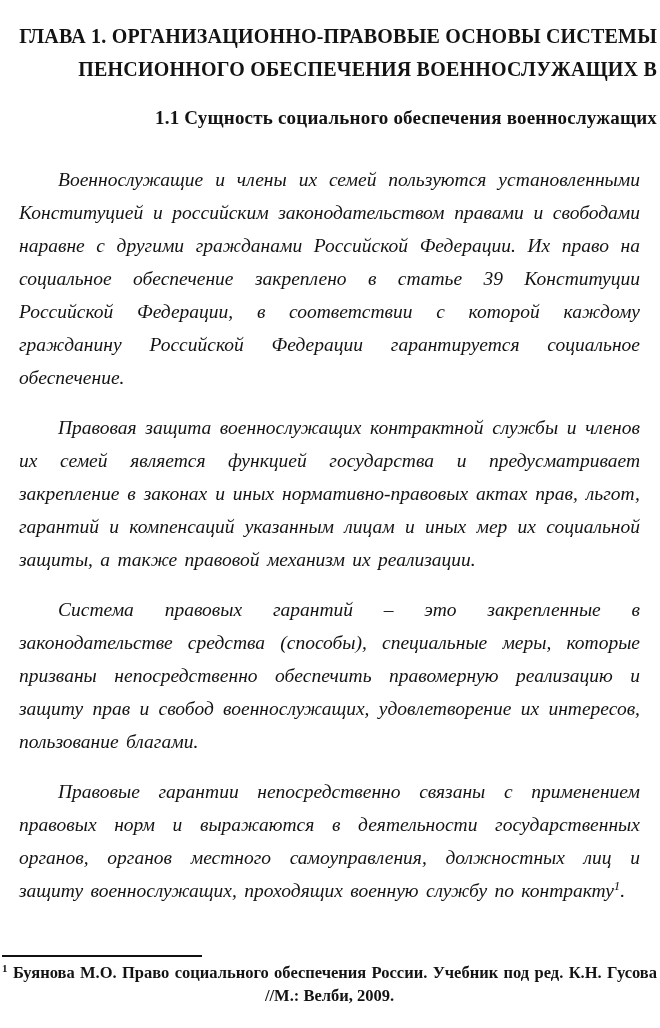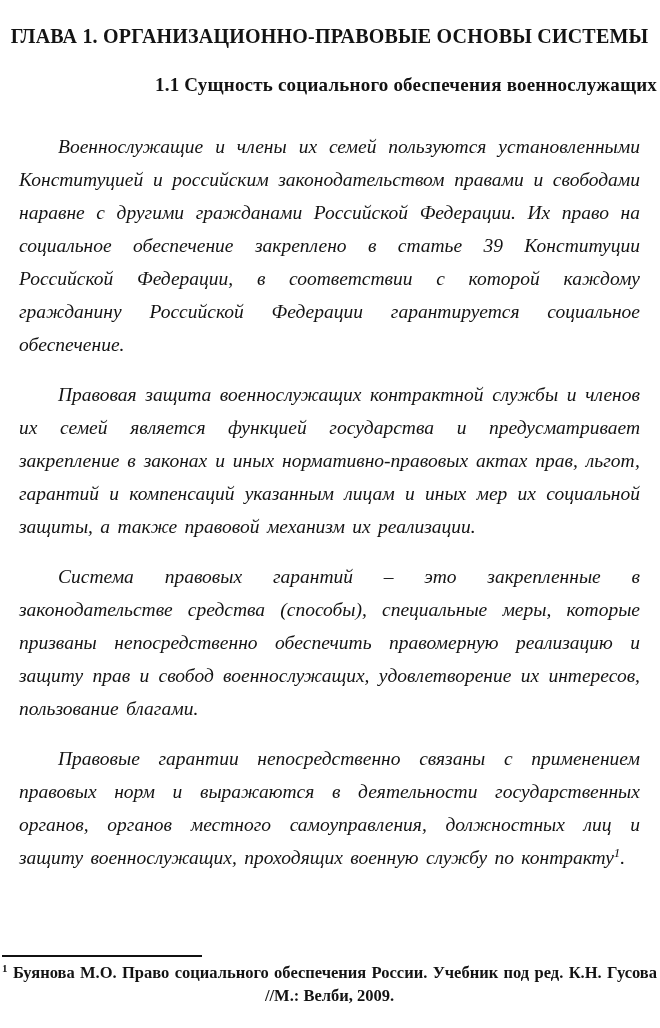--- a/index.html
+++ b/index.html
@@ -16,21 +16,21 @@
     font-family: "Liberation Serif", "DejaVu Serif", serif;
     box-sizing: border-box;
     padding: 20px 3px 0 2px;
     overflow: hidden;
   }
   .chapter-title {
     margin: 0;
     font-size: 20px;
     line-height: 33px;
     font-weight: bold;
-    text-align: center;
+    text-align: right;
     letter-spacing: 0.2px;
   }
   .chapter-title .title-line {
     display: block;
   }
   .section-title {
     margin: 15px 0 0 0;
     font-size: 19px;
     line-height: 33px;
     font-weight: bold;
@@ -82,20 +82,21 @@
     font-size: 11px;
   }
 </style>
 </head>
 <body>
 
 <div class="page">
 
   <h1 class="chapter-title">
       <span class="title-line">ГЛАВА 1. ОРГАНИЗАЦИОННО-ПРАВОВЫЕ ОСНОВЫ СИСТЕМЫ</span>
+      <span class="title-line">ПЕНСИОННОГО ОБЕСПЕЧЕНИЯ ВОЕННОСЛУЖАЩИХ В</span>
     </h1>
 
   <h2 class="section-title">1.1 Сущность социального обеспечения военнослужащих</h2>
 
   <div class="body-text">
     <p>Военнослужащие и члены их семей пользуются установленными Конституцией и российским законодательством правами и свободами наравне с другими гражданами Российской Федерации. Их право на социальное обеспечение закреплено в статье 39 Конституции Российской Федерации, в соответствии с которой каждому гражданину Российской Федерации гарантируется социальное обеспечение.</p>
     <p>Правовая защита военнослужащих контрактной службы и членов их семей является функцией государства и предусматривает закрепление в законах и иных нормативно-правовых актах прав, льгот, гарантий и компенсаций указанным лицам и иных мер их социальной защиты, а также правовой механизм их реализации.</p>
     <p>Система правовых гарантий – это закрепленные в законодательстве средства (способы), специальные меры, которые призваны непосредственно обеспечить правомерную реализацию и защиту прав и свобод военнослужащих, удовлетворение их интересов, пользование благами.</p>
     <p><span>Правовые гарантии непосредственно связаны с применением правовых норм и выражаются в деятельности государственных органов, органов местного самоуправления, должностных лиц и защиту военнослужащих, проходящих военную службу по контракту</span><sup class="footnote-ref">1</sup><span>.</span></p>
   </div>

